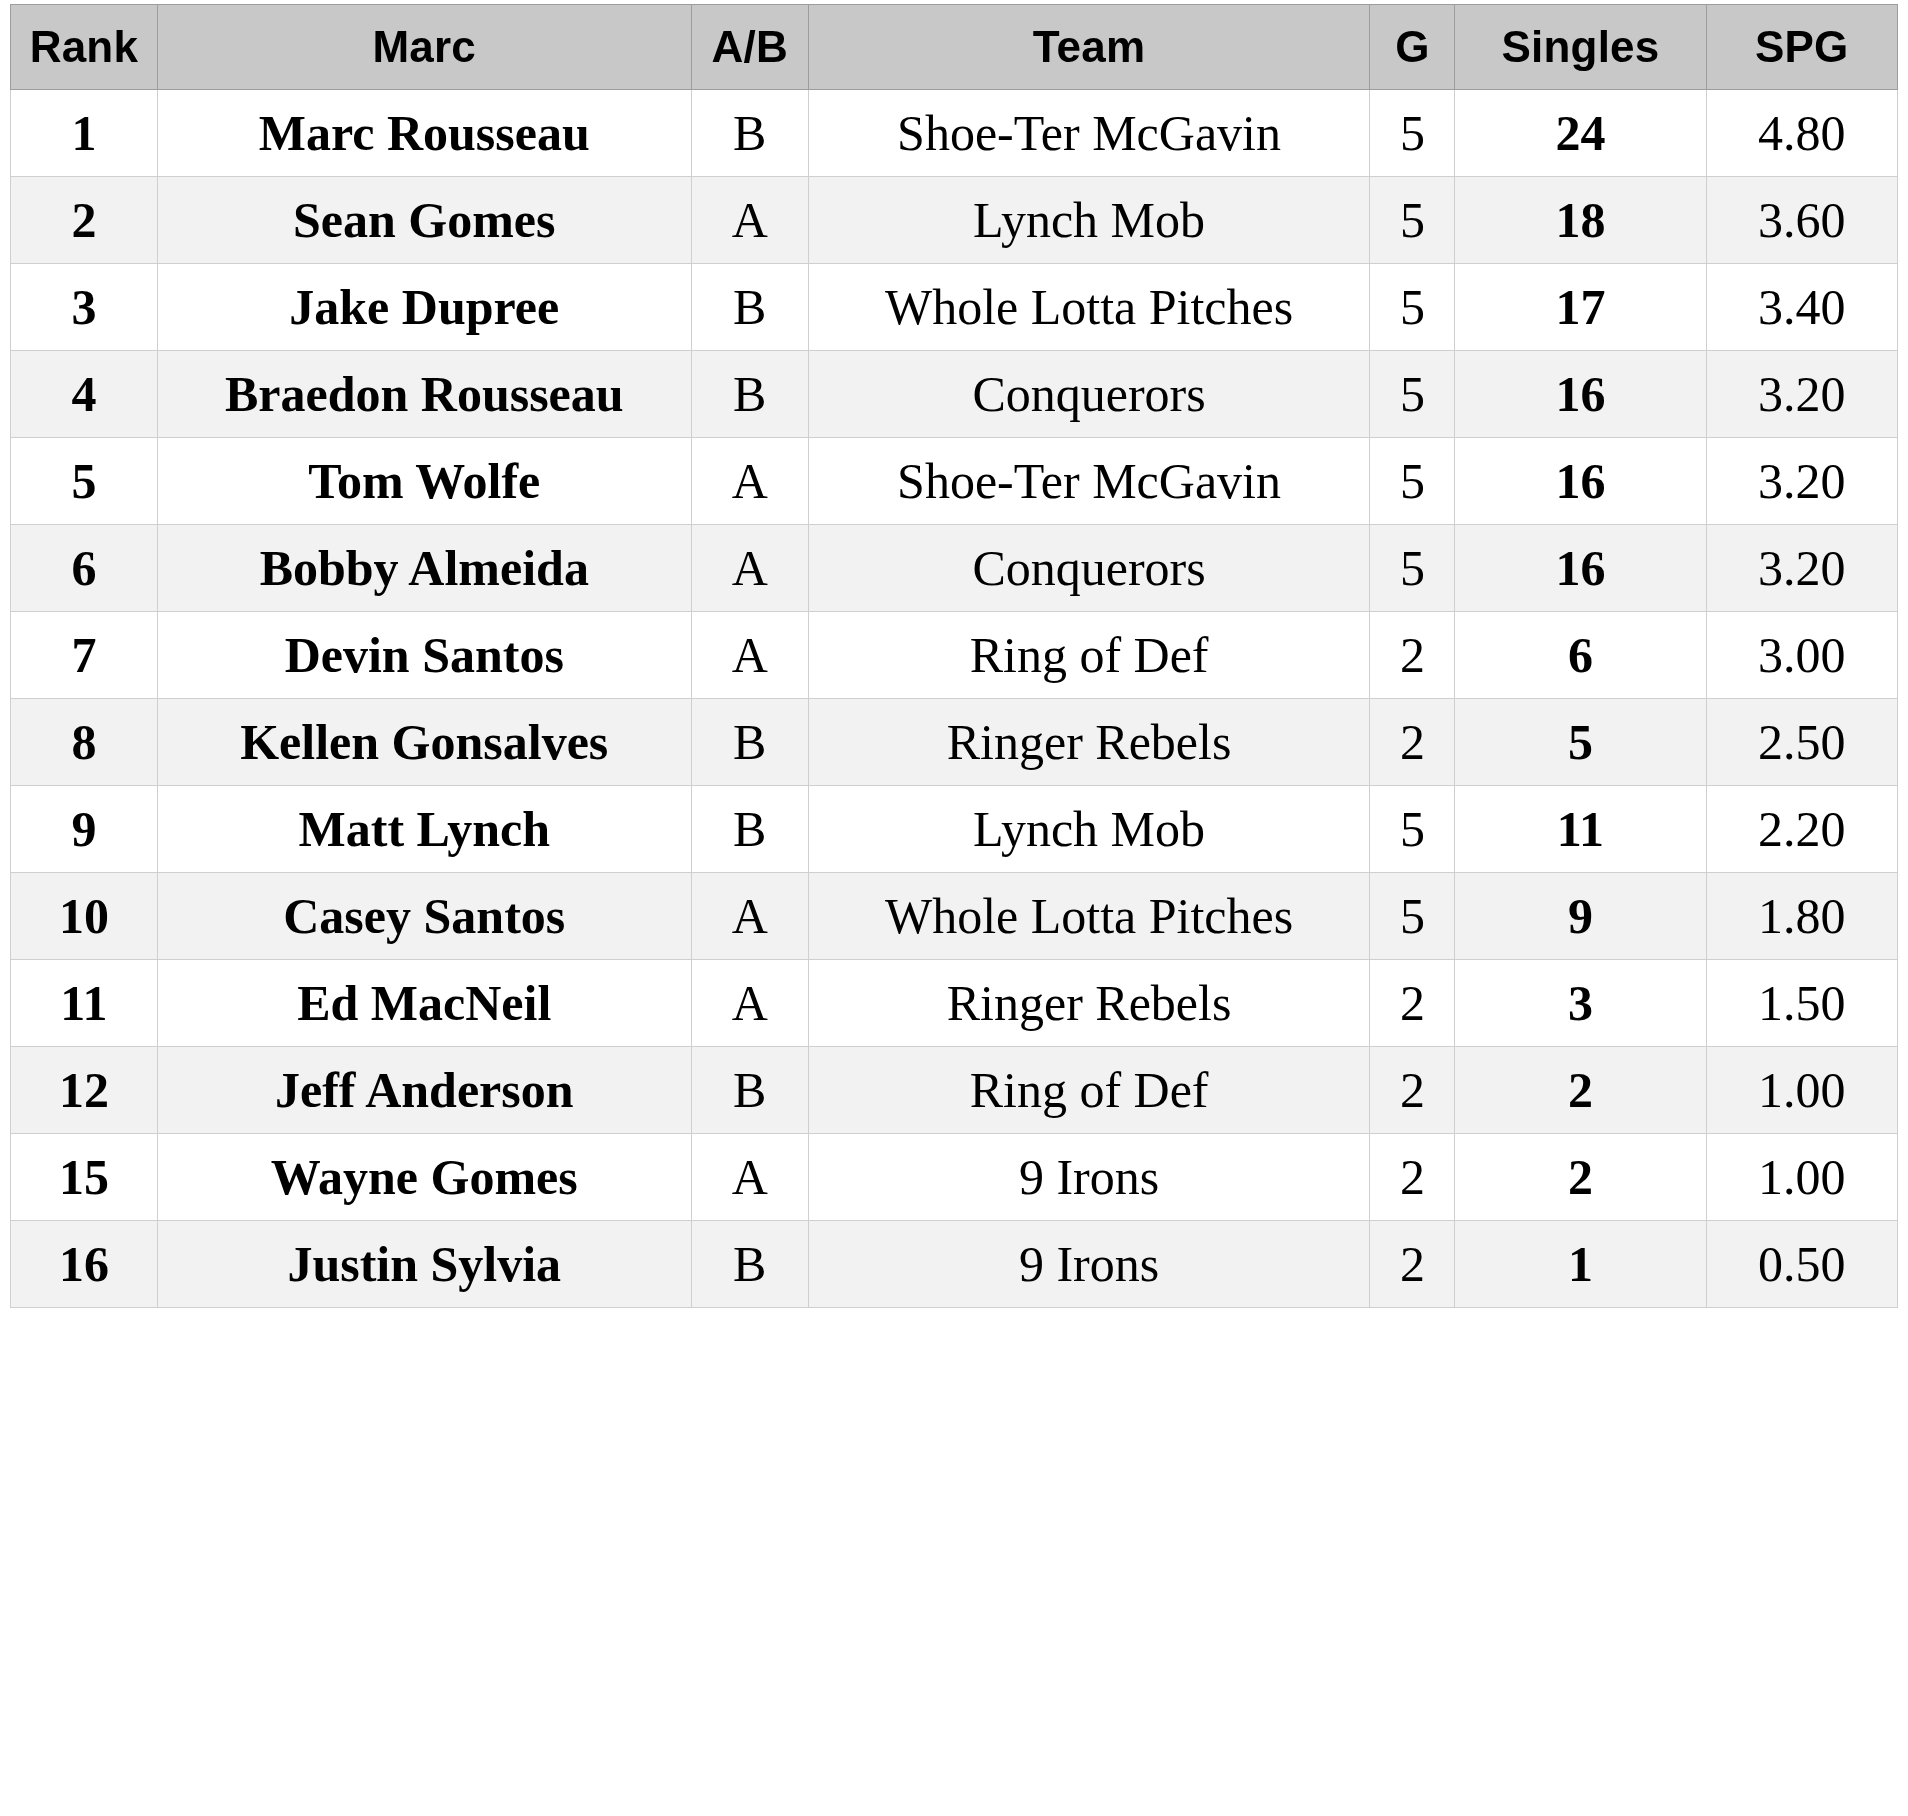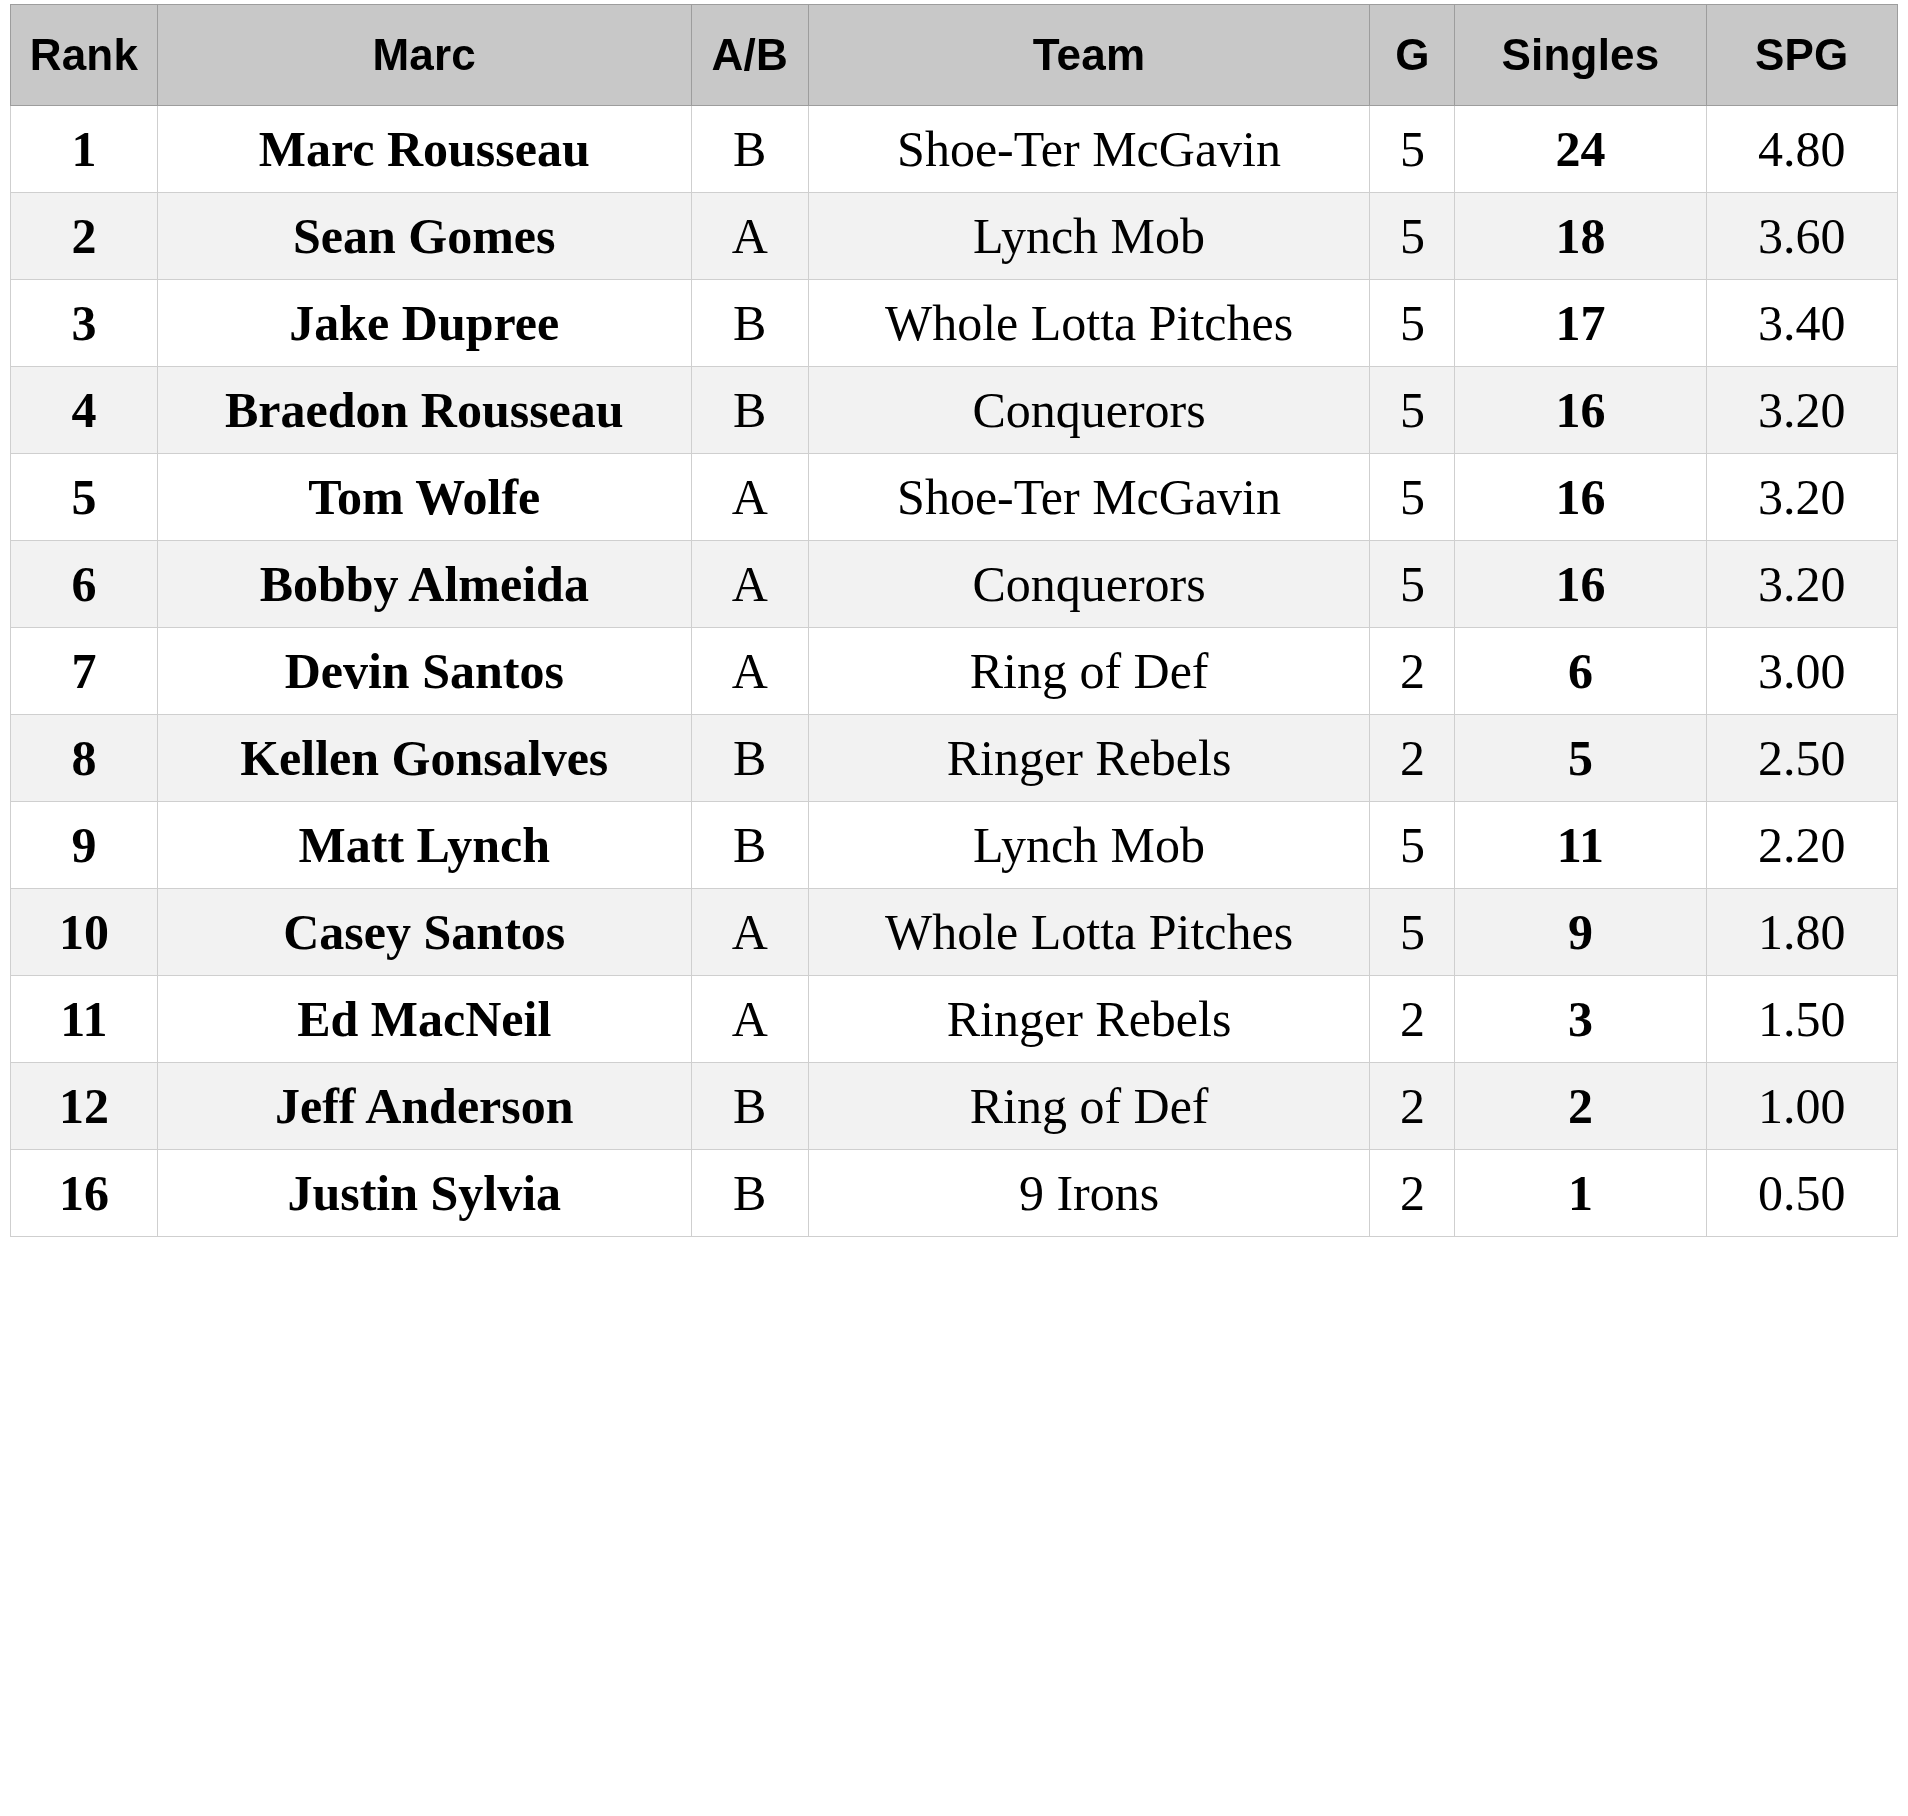--- a/index.html
+++ b/index.html
@@ -29,21 +29,21 @@
     vertical-align: middle;
     color: #000000;
   }
   table.stats thead th {
     background: #c8c8c8;
     border: 1px solid #9d9d9d;
     font-family: "Liberation Sans", sans-serif;
     font-weight: bold;
     font-size: 44px;
     height: 84px;
-    padding: 8px;
+    padding: 0;
     letter-spacing: 0.2px;
   }
   table.stats tbody td {
     height: 86px;
     padding: 0 6px;
     font-size: 50px;
   }
   tbody tr:nth-child(even) td {
     background: #f2f2f2;
   }
@@ -195,20 +195,29 @@
         <tr>
           <td class="rank">12</td>
           <td class="name">Jeff Anderson</td>
           <td class="ab">B</td>
           <td class="team">Ring of Def</td>
           <td class="g">2</td>
           <td class="singles">2</td>
           <td class="spg">1.00</td>
         </tr>
         <tr>
+          <td class="rank">15</td>
+          <td class="name">Wayne Gomes</td>
+          <td class="ab">A</td>
+          <td class="team">9 Irons</td>
+          <td class="g">2</td>
+          <td class="singles">2</td>
+          <td class="spg">1.00</td>
+        </tr>
+        <tr>
           <td class="rank">16</td>
           <td class="name">Justin Sylvia</td>
           <td class="ab">B</td>
           <td class="team">9 Irons</td>
           <td class="g">2</td>
           <td class="singles">1</td>
           <td class="spg">0.50</td>
         </tr>
       </tbody>
   </table>

